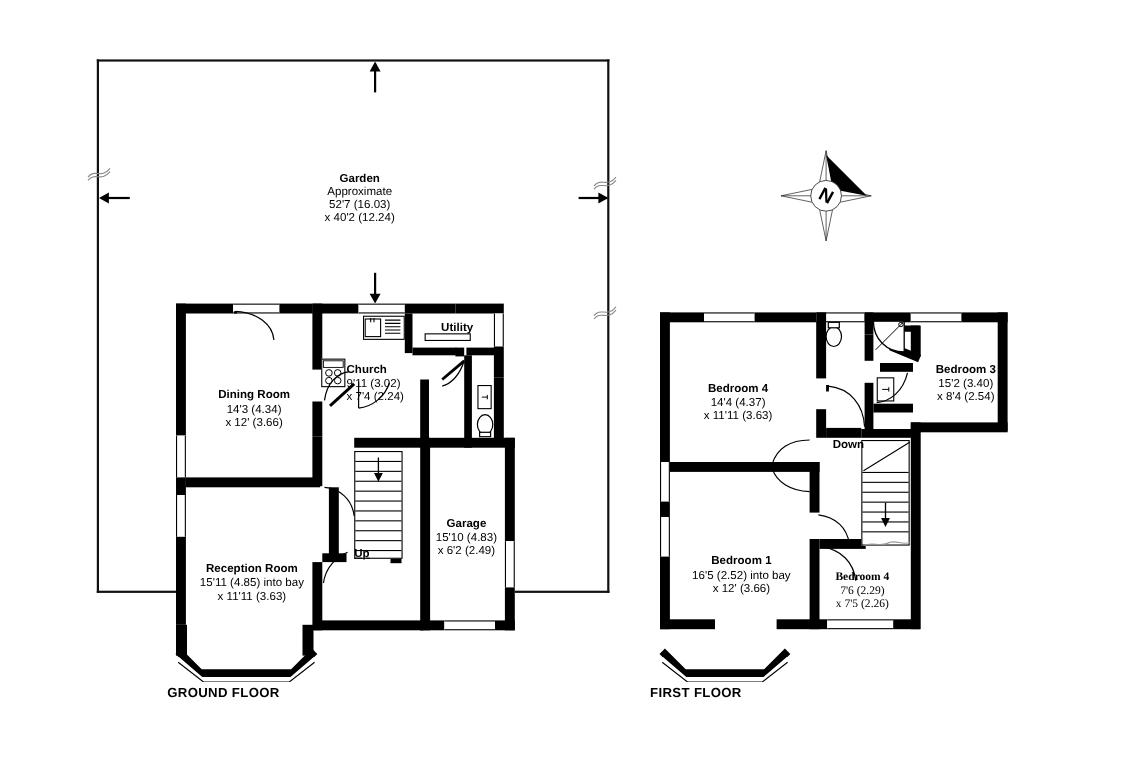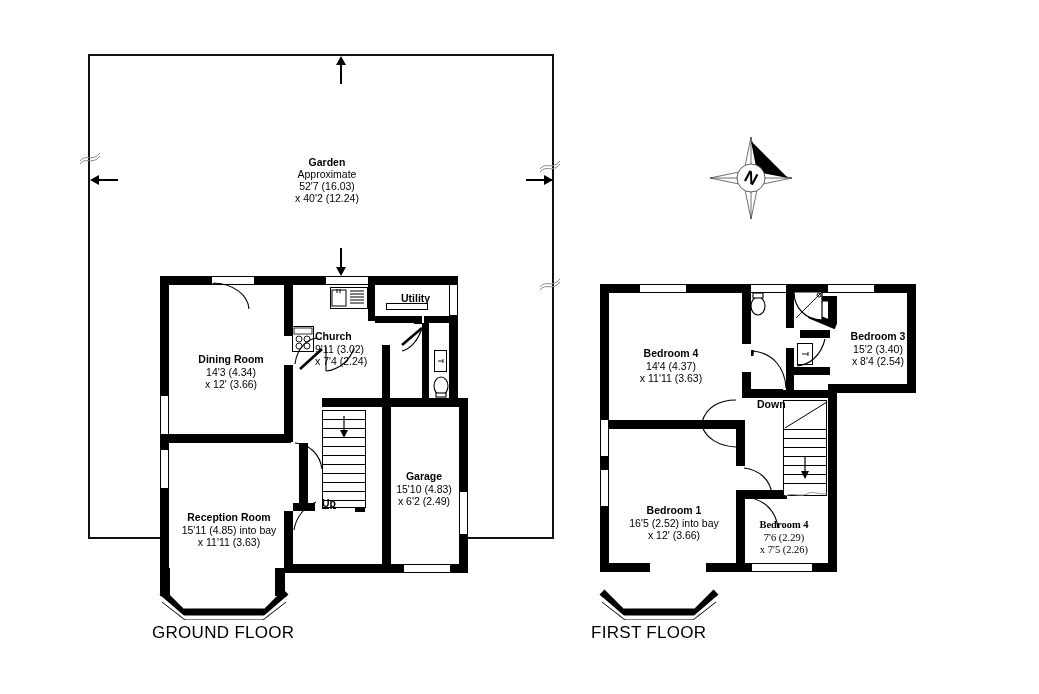--- a/index.html
+++ b/index.html
@@ -9,21 +9,21 @@
 
   .abs{position:absolute;}
 
   
   #header{position:absolute;right:14px;top:10px;text-align:right;}
   #title{font-size:21px;font-weight:bold;letter-spacing:.2px;line-height:26px;}
   .area-line{font-size:13.5px;line-height:18px;}
   #disclaimer{font-size:9.5px;line-height:14px;margin-top:2px;}
 
   
-  .floor-caption{font-size:17px;font-weight:normal;letter-spacing:.3px;}
+  .floor-caption{font-size:12px;font-weight:bold;letter-spacing:.3px;}
 
   
   .wall{background:#000;}
   .garden-line{background:#111;}
 
   
   .win-h{background:#fff;border-top:1.2px solid #000;border-bottom:1.2px solid #000;
          box-sizing:border-box;}
   .win-h:after{content:"";display:block;height:0;}
   .win-v{background:#fff;border-left:1.2px solid #000;border-right:1.2px solid #000;

